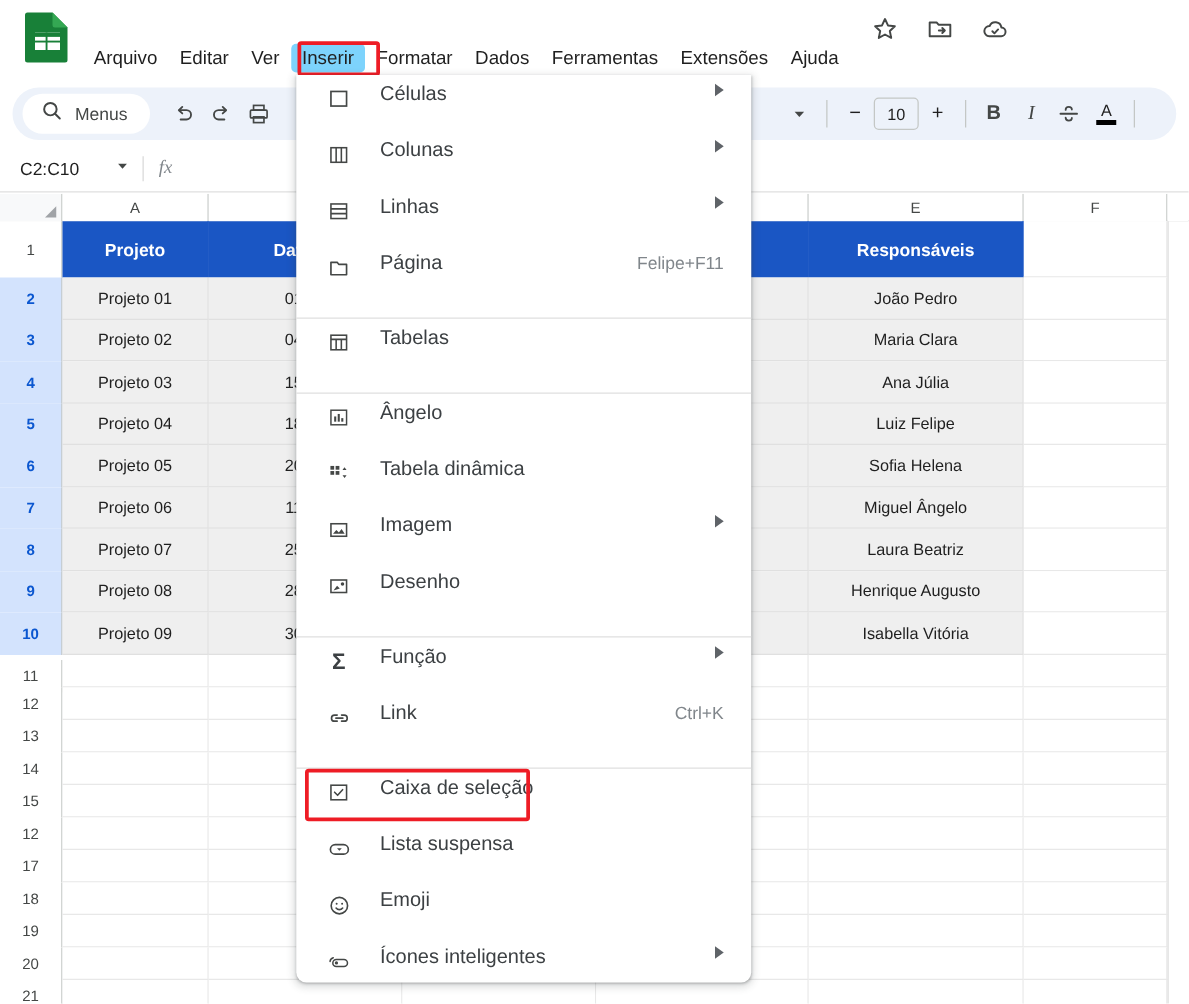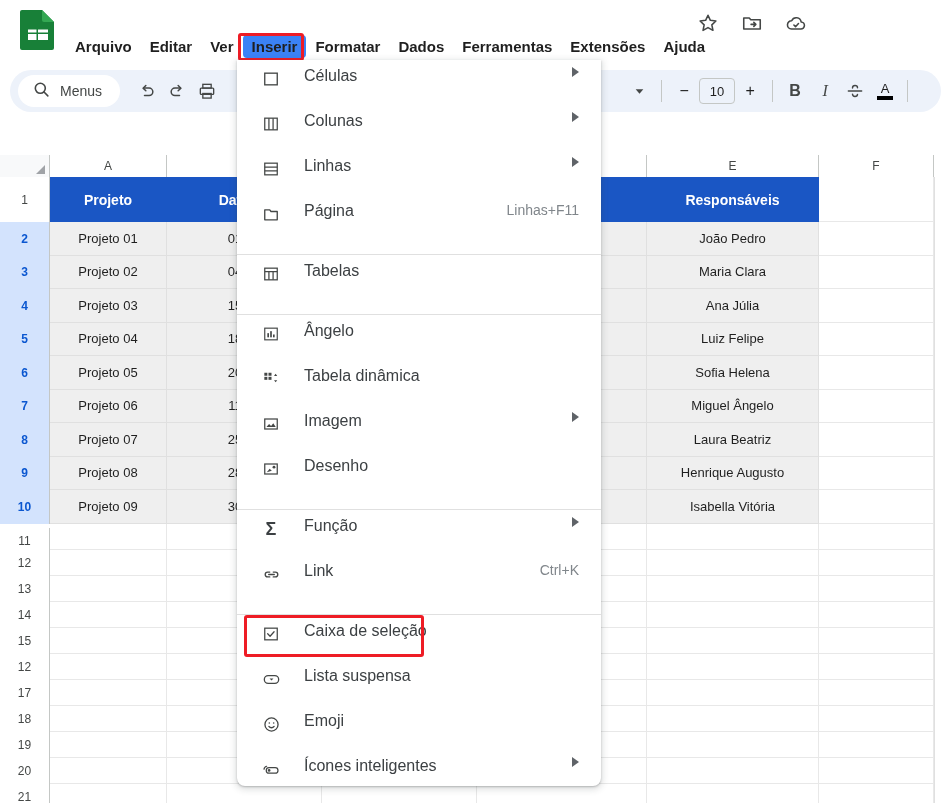--- a/index.html
+++ b/index.html
@@ -15,26 +15,26 @@
   .header { position:absolute; left:0; top:0; width:951px; height:66px; background:#fff; }
   .doc-icon { position:absolute; left:18px; top:8px; width:40px; height:44px; }
   .doc-icon svg { display:block; }
   .doc-title {
     position:absolute; left:68px; top:6px;
     font-size:21px; color:#1f1f1f; letter-spacing:-0.2px; white-space:nowrap;
   }
   .title-icons { position:absolute; top:12px; left:697px; display:flex; gap:22px; align-items:center; }
   .title-icons .ti { width:22px; height:22px; color:#444746; cursor:pointer; }
 
-  .menubar { position:absolute; left:66px; top:35px; display:flex; align-items:center;font-weight:bold; }
+  .menubar { position:absolute; left:66px; top:35px; display:flex; align-items:center; }
   .menu-item {
     font-size:15px; color:#1f1f1f; padding:3px 9px; border-radius:4px;
     white-space:nowrap; cursor:pointer;
   }
-  .menu-item.active { background:#3b82f6; }
+  .menu-item.active { background:#7dd3fc; }
   .menu-highlight {
     position:absolute; left:238px; top:33px; width:66px; height:28px;
     border:3px solid #ee1c25; border-radius:3px; pointer-events:none;
   }
 
   
   .toolbar { position:absolute; left:0; top:66px; width:951px; height:50px; background:#fff; }
   .toolbar-inner {
     position:absolute; left:10px; top:4px; width:931px; height:42px;
     background:#edf2fa; border-radius:21px; display:flex; align-items:center; padding-left:8px;
@@ -235,20 +235,33 @@
         </svg>
       </div>
       <div class="tb-btn" style="flex-direction:column;gap:1px">
         <span style="font-size:13px;line-height:12px;color:#1f1f1f">A</span>
         <span style="display:block;width:16px;height:4px;background:#000"></span>
       </div>
       <div class="tb-sep"></div>
     </div>
   </div>
 
+  <div class="formulabar">
+    <div class="namebox">
+      <span class="val">C2:C10</span>
+      <span>
+        <svg viewBox="0 0 24 24" width="12" height="12">
+            <path d="M5 8l7 8 7-8z" fill="#444746"></path>
+          </svg>
+      </span>
+    </div>
+    <div class="fb-sep"></div>
+    <span class="fx">fx</span>
+    <span style="flex:1"></span>
+  </div>
 
   <div class="grid">
     <div class="colheader">
       <div class="corner">
           <div class="corner-tri"></div>
         </div>
       <div class="colcell" style="left:50px;width:117px">A</div>
       <div class="colcell" style="left:167px;width:155px">B</div>
       <div class="colcell" style="left:322px;width:155px">C</div>
       <div class="colcell" style="left:477px;width:170px">D</div>
@@ -441,21 +454,21 @@
       <span class="mlabel">Linhas</span>
       <span class="marrow"></span>
     </div>
     <div class="mrow">
       <span class="micon">
         <svg viewBox="0 0 24 24" width="20" height="20" fill="none" stroke="currentColor" stroke-width="1.6">
           <path d="M4.5 7h6l1.5 2h7.5v10h-15z" stroke-linejoin="round"></path>
           </svg>
       </span>
       <span class="mlabel">Página</span>
-      <span class="maccel">Linhas+F11</span>
+      <span class="maccel">Felipe+F11</span>
     </div>
 
     <div class="mdiv"></div>
 
     <div class="mrow">
       <span class="micon">
         <svg viewBox="0 0 24 24" width="20" height="20" fill="none" stroke="currentColor" stroke-width="1.5">
           <rect x="4.5" y="5" width="15" height="14"></rect>
             <path d="M4.5 9h15M9.5 9v10M14.5 9v10"></path>
           </svg>

